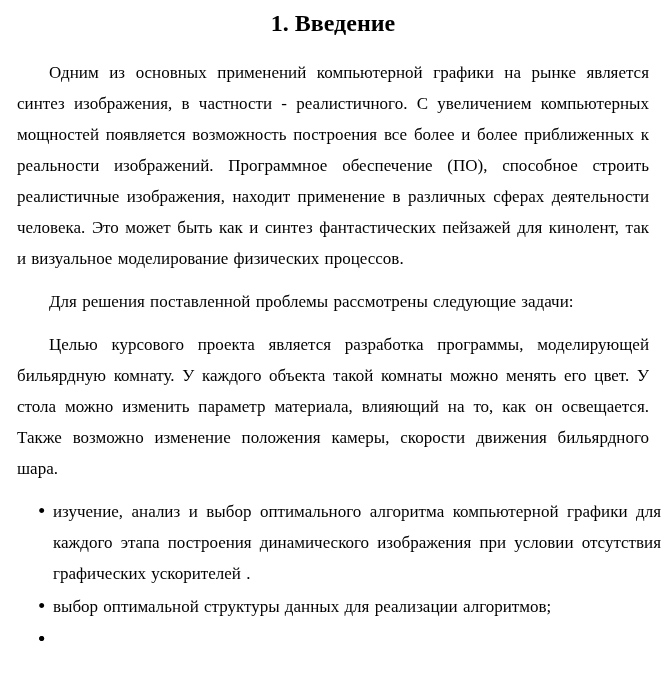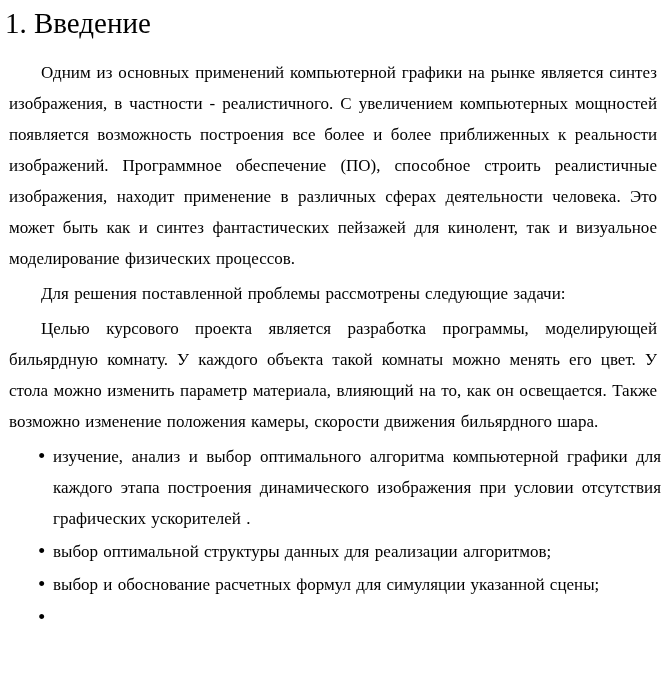--- a/index.html
+++ b/index.html
@@ -13,31 +13,32 @@
     color: #000000;
     font-family: "Liberation Serif", "DejaVu Serif", serif;
     overflow: hidden;
   }
   .doc {
     padding: 0 5px;
     box-sizing: border-box;
     width: 666px;
   }
   .doc-title {
-    font-size: 29px;
+    font-size: 24px;
     line-height: 40px;
-    font-weight: normal;
+    font-weight: bold;
+    text-align: center;
     margin: 3px 0 14px 0;
   }
   .body-par {
     font-size: 17px;
     line-height: 31px;
     text-align: justify;
     text-indent: 32px;
-    margin: 4px;
+    margin: 12px;
     word-spacing: 1px;
   }
   .task-list {
     list-style: none;
     margin: 0;
     padding: 0;
   }
   .task-item {
     position: relative;
     padding-left: 48px;
@@ -71,19 +72,18 @@
     <li class="task-item">
       <span class="bullet-marker">•</span>
       <span>изучение, анализ и выбор оптимального алгоритма компьютерной графики для каждого этапа построения динамического изображения при условии отсутствия графических ускорителей .</span>
     </li>
     <li class="task-item">
       <span class="bullet-marker">•</span>
       <span>выбор оптимальной структуры данных для реализации алгоритмов;</span>
     </li>
     <li class="task-item">
       <span class="bullet-marker">•</span>
-      <span>выбор и обоснование расчетных формул для симуляции указанной сцены;</span>
     </li>
     <li class="task-item">
       <span class="bullet-marker">•</span>
     </li>
   </ul>
 </div>
 
 </body></html>

